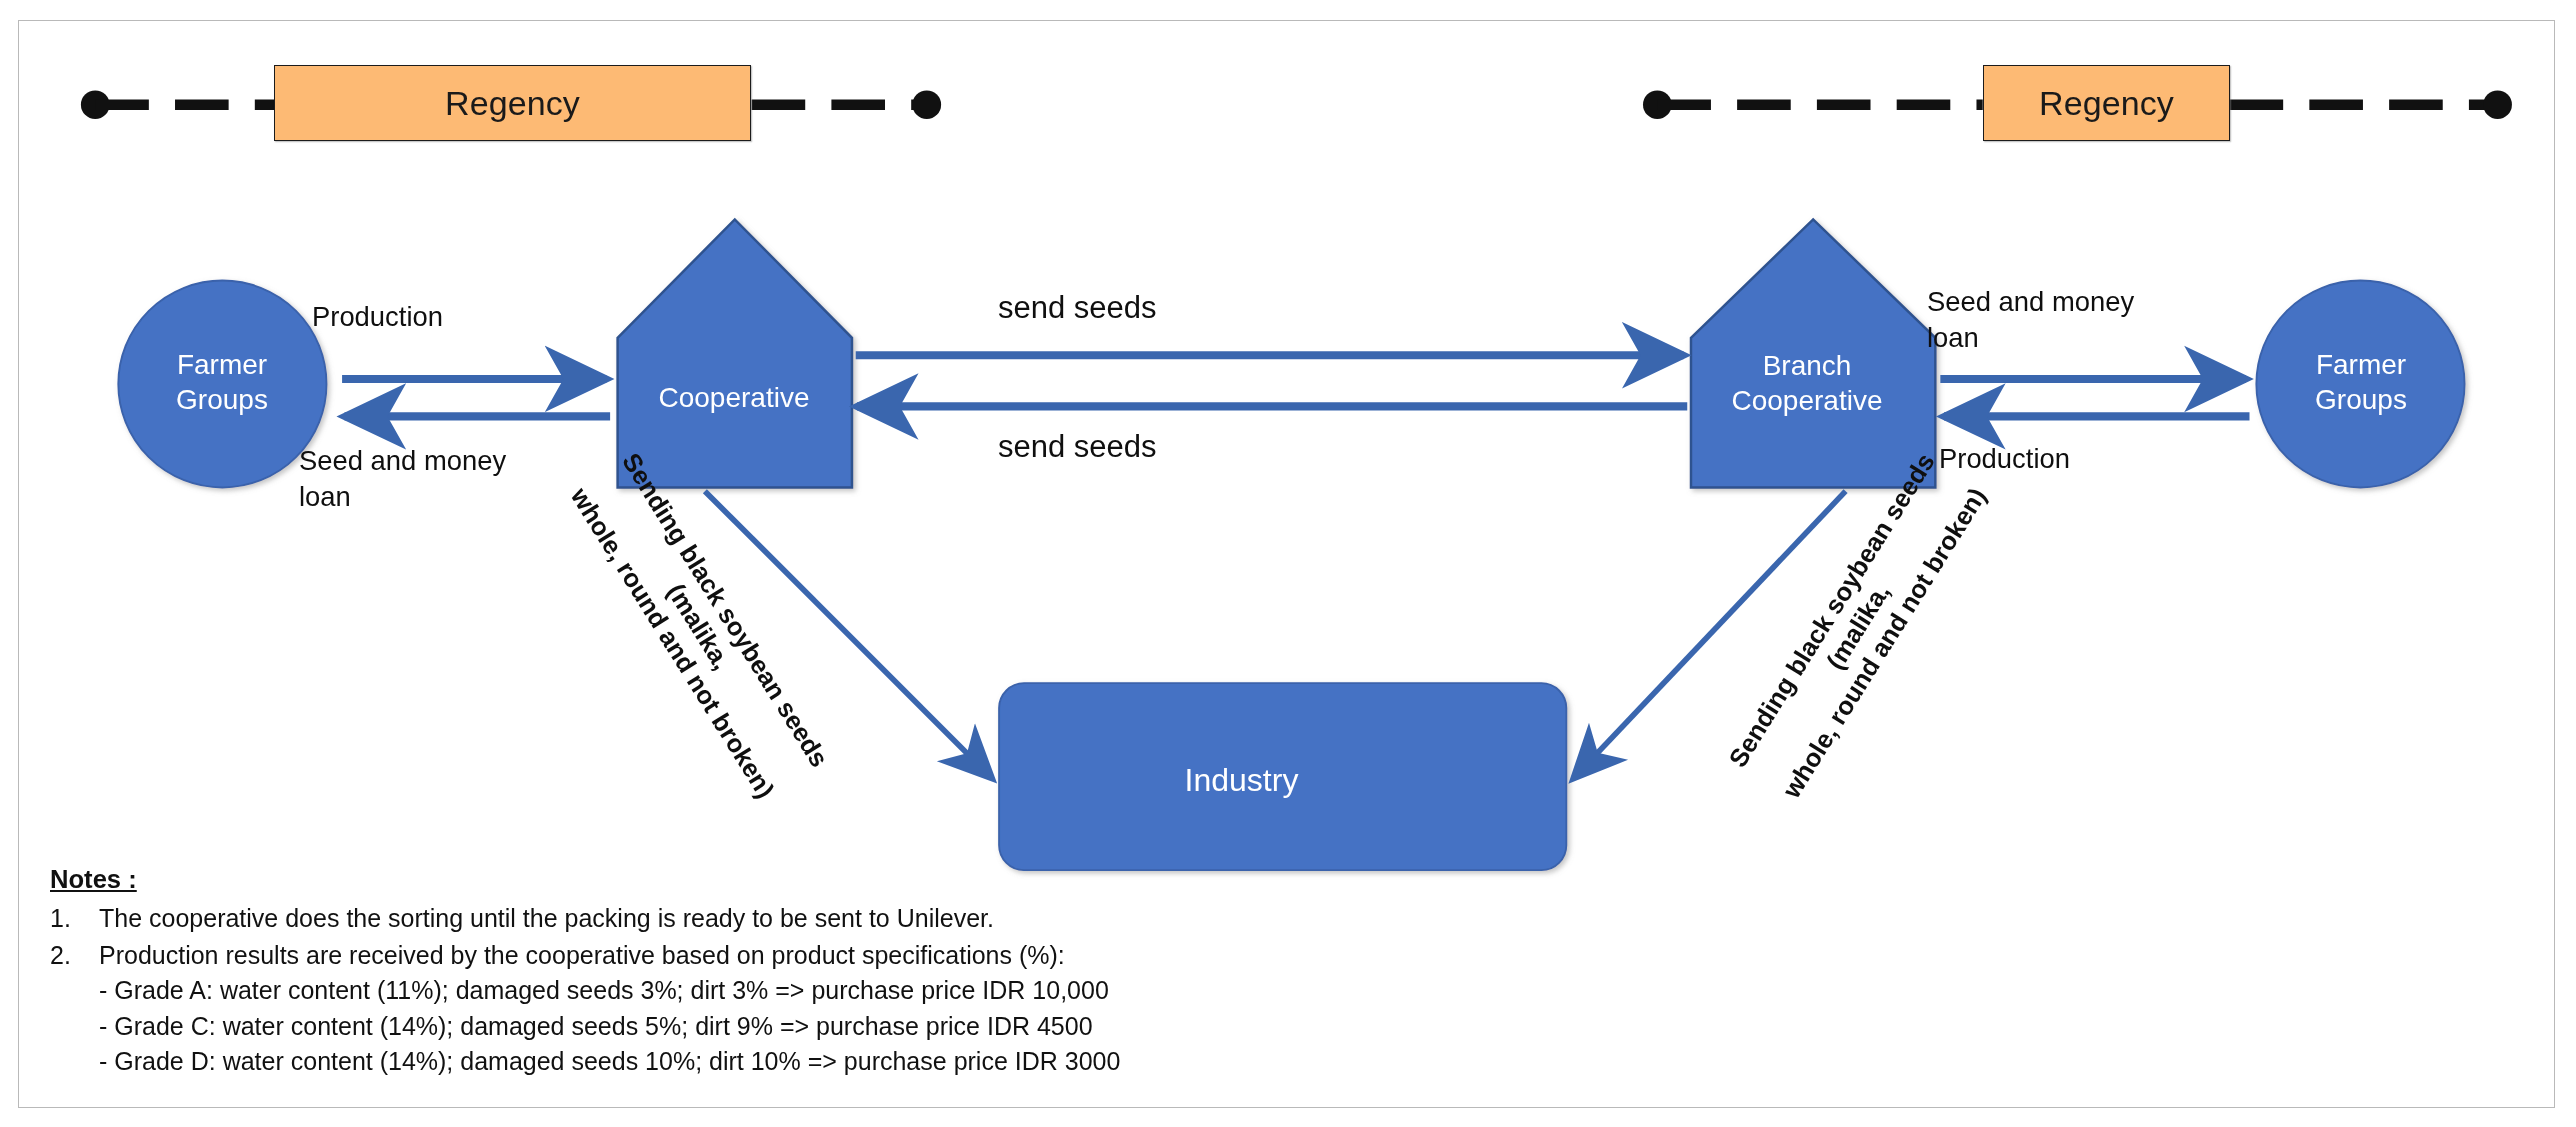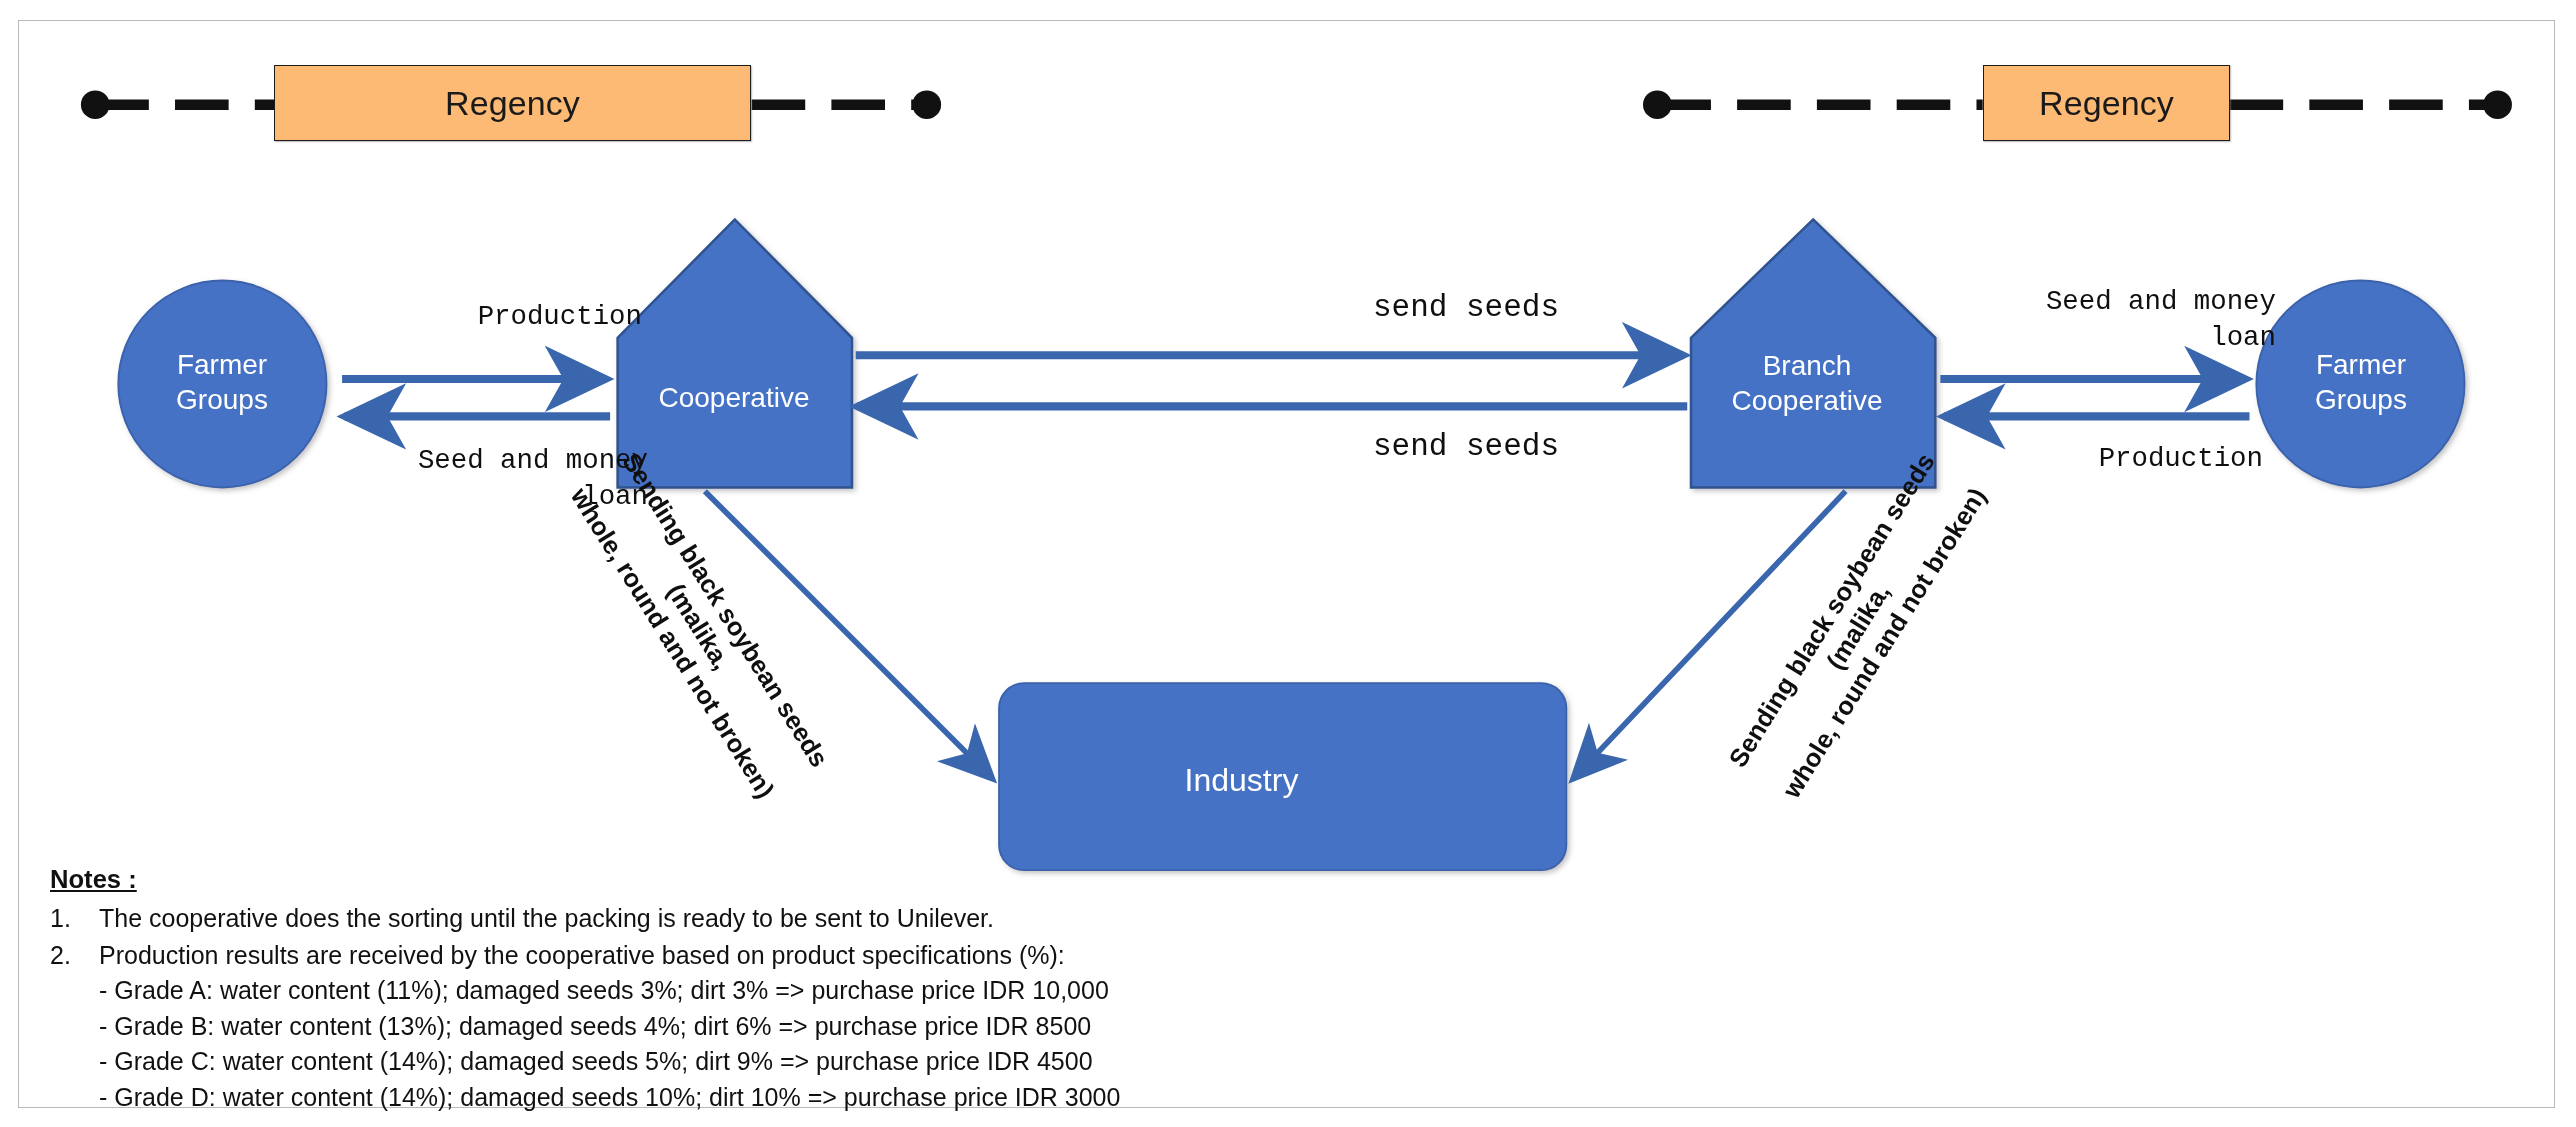--- a/index.html
+++ b/index.html
@@ -38,22 +38,22 @@
 
   
   .node-label{
     position:absolute;color:#ffffff;text-align:center;
     font-size:28px;line-height:1.25;z-index:5;
     white-space:pre-line;pointer-events:none;
   }
 
   
   .flow-label{
-    position:absolute;color:#0f0f0f;text-align:right;
-    font-size:27.4px;line-height:1.3;white-space:pre-line;z-index:5;font-family:Liberation Mono, monospace;
+    position:absolute;color:#0f0f0f;text-align:left;
+    font-size:27.4px;line-height:1.3;white-space:pre-line;z-index:5;
   }
   .flow-label.big{font-size:31px;}
 
   
   .diag-label{
     position:absolute;color:#0f0f0f;font-size:25.6px;line-height:1.22;
     white-space:pre-line;z-index:5;font-weight:600;
   }
   #diag-left{
     left:474px;top:580px;width:449px;text-align:center;
@@ -185,19 +185,18 @@
       <span class="note-num">1.</span>
       <span class="note-text">The cooperative does the sorting until the packing is ready to be sent to Unilever.</span>
     </div>
 
     <div class="note-row">
       <span class="note-num">2.</span>
       <span class="note-text">Production results are received by the cooperative based on product specifications (%):</span>
     </div>
 
     <div class="note-sub">- Grade A: water content (11%); damaged seeds 3%; dirt 3% =&gt; purchase price IDR 10,000</div>
-    <div class="note-sub">- Grade B: water content (13%); damaged seeds 4%; dirt 6% =&gt; purchase price IDR 8500</div>
     <div class="note-sub">- Grade C: water content (14%); damaged seeds 5%; dirt 9% =&gt; purchase price IDR 4500</div>
     <div class="note-sub">- Grade D: water content (14%); damaged seeds 10%; dirt 10% =&gt; purchase price IDR 3000</div>
   </div>
 
 </div>
 
 
 </body></html>

